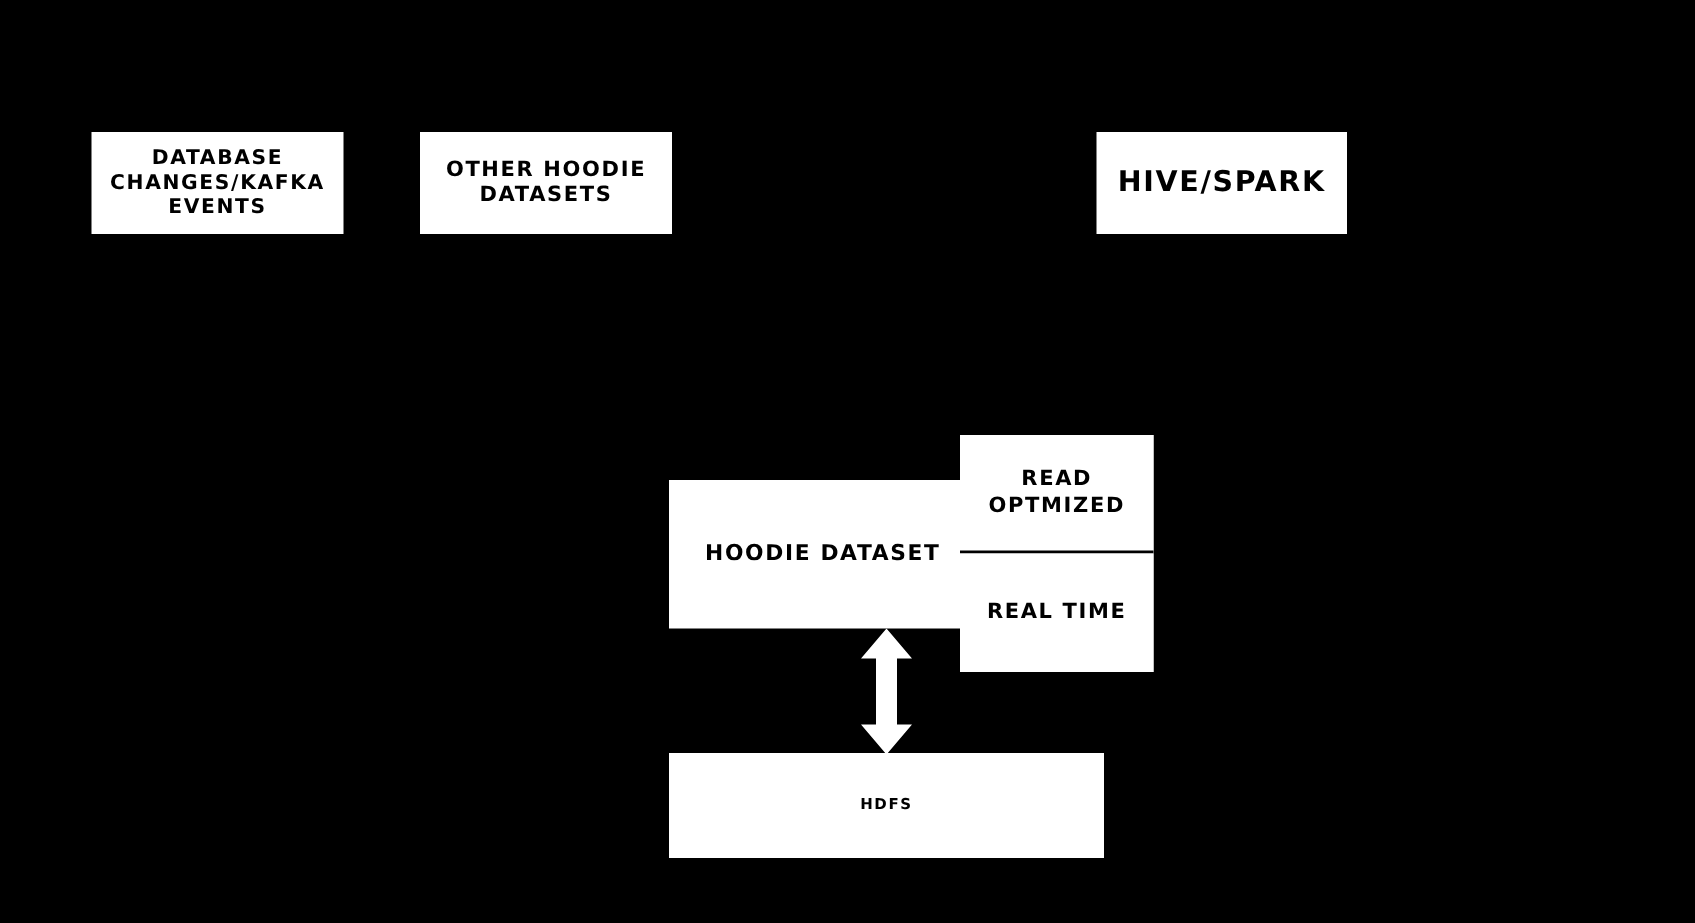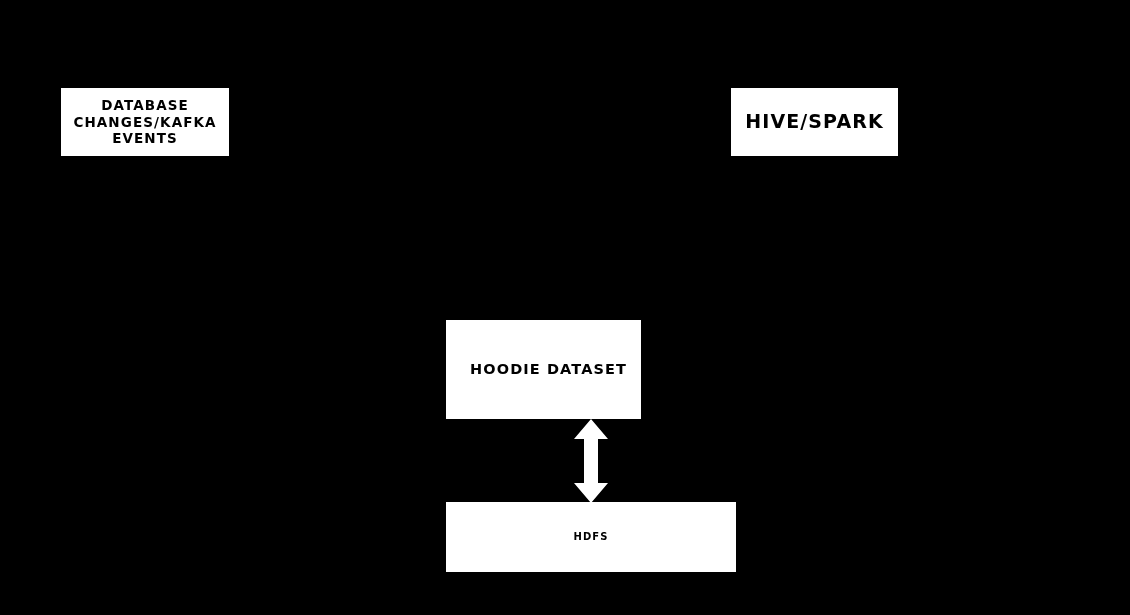--- a/index.html
+++ b/index.html
@@ -101,26 +101,31 @@
     height: 84px;
   }
 </style>
 </head>
 <body>
 
 <div id="canvas">
 
   <div class="node" id="node-db-changes">DATABASE CHANGES/KAFKA EVENTS</div>
 
+  <div class="node" id="node-other-hoodie">OTHER HOODIE DATASETS</div>
 
   <div class="node" id="node-hive-spark">HIVE/SPARK</div>
 
 
   <div class="node" id="node-hoodie-dataset">HOODIE DATASET</div>
 
+  <div id="view-stack">
+    <div id="node-read-optimized">READ OPTMIZED</div>
+    <div id="node-real-time">REAL TIME</div>
+  </div>
 
   <div class="node" id="node-hdfs">HDFS</div>
 
   <svg id="arrow-hoodie-hdfs" viewBox="0 0 36 84">
     <polygon points="18,0 35,20 25,20 25,64 35,64 18,84 1,64 11,64 11,20 1,20" fill="#ffffff"></polygon>
   </svg>
 
 </div>
 
 </body></html>

